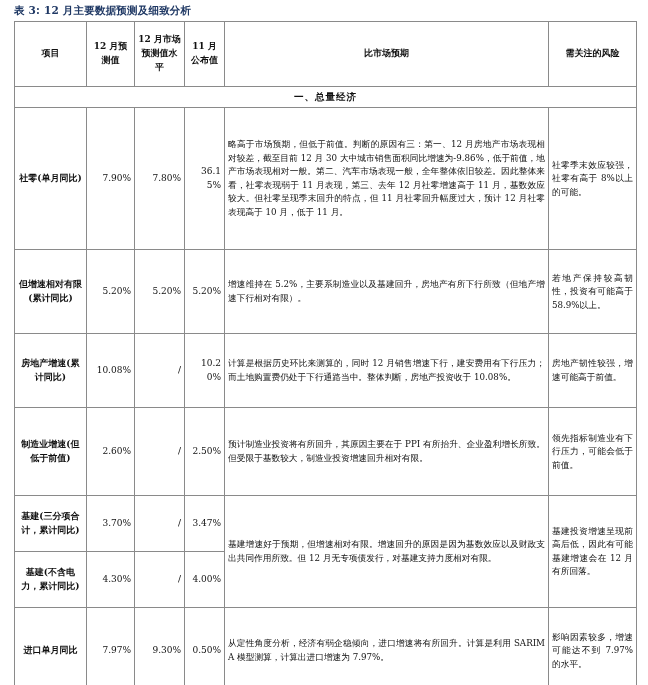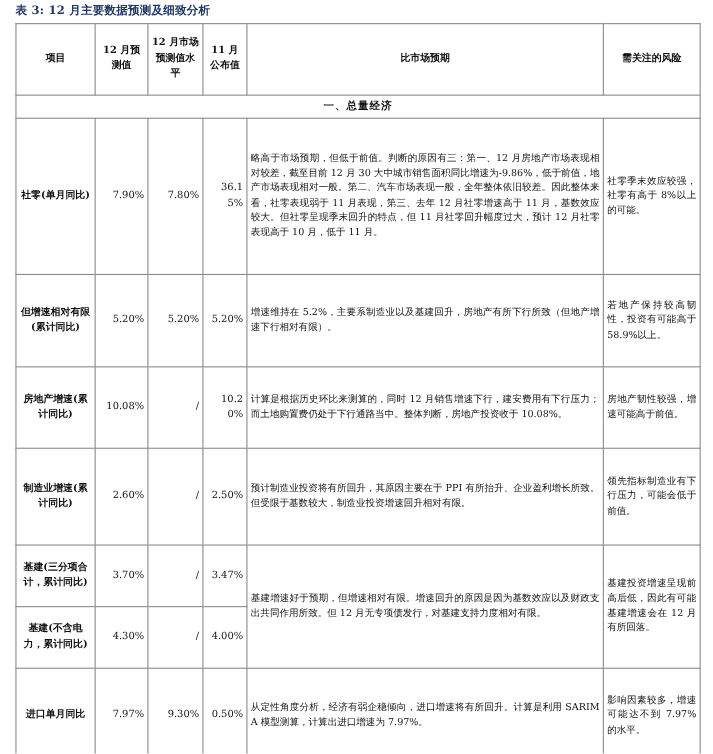--- a/index.html
+++ b/index.html
@@ -151,21 +151,21 @@
       <tr class="r-med2">
         <td class="item-cell">房地产增速(累计同比)</td>
         <td class="num-cell">10.08%</td>
         <td class="num-cell">/</td>
         <td class="num-cell">10.20%</td>
         <td class="analysis-cell">计算是根据历史环比来测算的，同时 12 月销售增速下行，建安费用有下行压力；而土地购置费仍处于下行通路当中。整体判断，房地产投资收于 10.08%。</td>
         <td class="risk-cell">房地产韧性较强，增速可能高于前值。</td>
       </tr>
 
       <tr class="r-med3">
-        <td class="item-cell">制造业增速(累计同比)</td>
+        <td class="item-cell">制造业增速(但低于前值)</td>
         <td class="num-cell">2.60%</td>
         <td class="num-cell">/</td>
         <td class="num-cell">2.50%</td>
         <td class="analysis-cell">预计制造业投资将有所回升，其原因主要在于 PPI 有所抬升、企业盈利增长所致。但受限于基数较大，制造业投资增速回升相对有限。</td>
         <td class="risk-cell">领先指标制造业有下行压力，可能会低于前值。</td>
       </tr>
 
       <tr class="r-infra">
         <td class="item-cell">基建(三分项合计，累计同比)</td>
         <td class="num-cell">3.70%</td>

